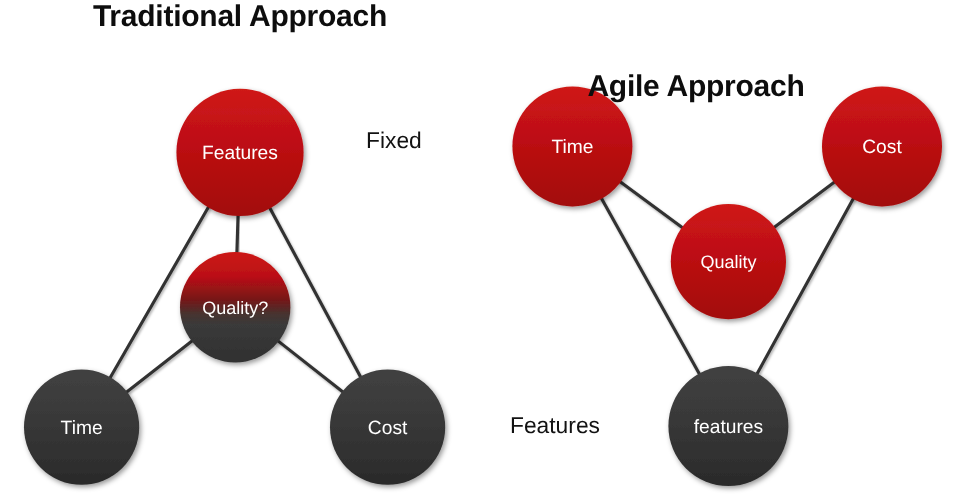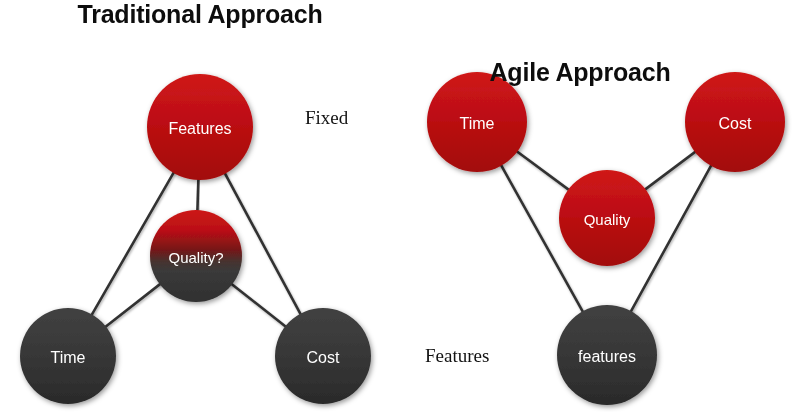--- a/index.html
+++ b/index.html
@@ -29,21 +29,21 @@
     color: #0d0d0d;
     letter-spacing: -0.2px;
     white-space: nowrap;
     text-align: center;
   }
   #title-traditional { left: 0px; top: 0; width: 400px; }
   #title-agile { left: 380px; top: 14px; width: 400px; margin-top: 44px; }
 
   .side-label {
     position: absolute;
-    font-family: Liberation Serif, serif;
+    font-family: Liberation Sans, sans-serif;
     font-size: 19px;
     color: #121212;
     white-space: nowrap;
   }
   #label-fixed { left: 305px; top: 107px; }
   #label-variable { left: 425px; top: 345px; }
 
   .node-label {
     font-family: "Liberation Sans", sans-serif;
     fill: #ffffff;

